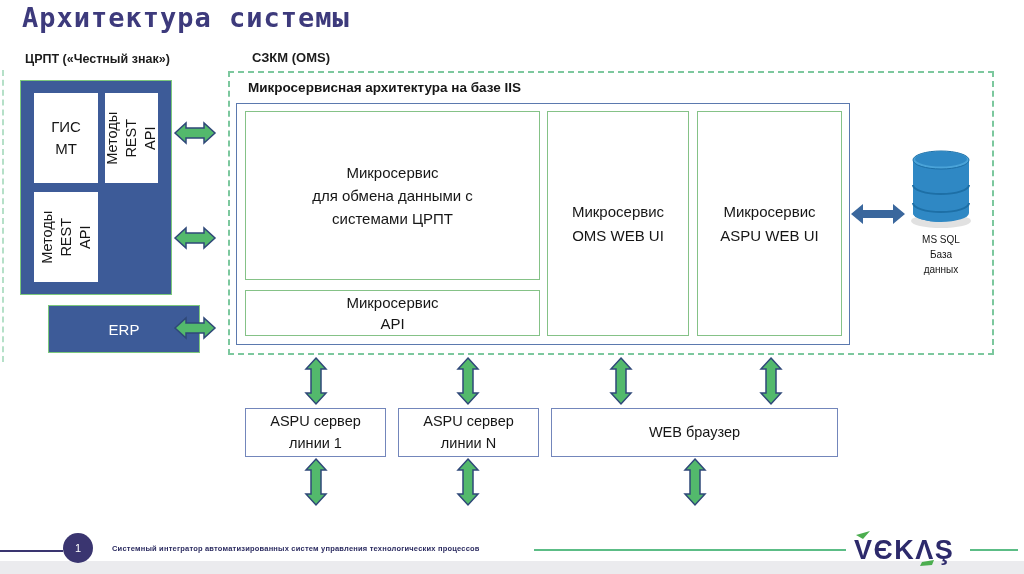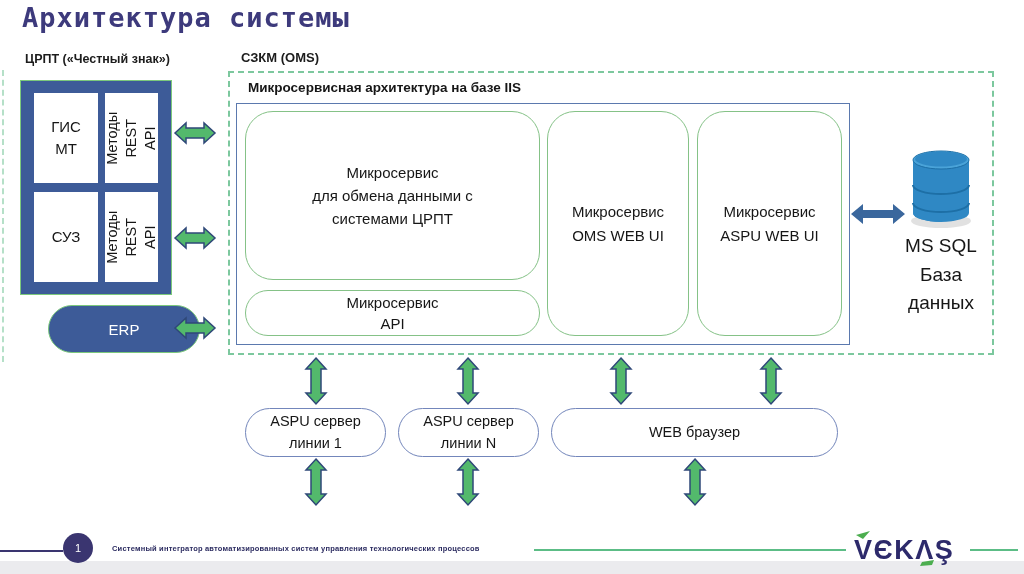--- a/index.html
+++ b/index.html
@@ -1,31 +1,31 @@
 <!DOCTYPE html>
 <html><head>
 <meta charset="utf-8">
 <style>
   html,body{margin:0;padding:0;background:#fff;}
   .slide{
     position:relative;width:1024px;height:574px;background:#ffffff;
     font-family:"Liberation Sans", sans-serif;color:#1a1a1a;overflow:hidden;
   }
   .abs{position:absolute;box-sizing:border-box;}
-  .center{display:flex;align-items:center;justify-content:center;text-align:center;border-radius:28px;}
+  .center{display:flex;align-items:center;justify-content:center;text-align:center;}
   .pre{white-space:pre-line;}
 
   .title{
     left:22px;top:2px;width:600px;
     font-family:"DejaVu Sans Mono","Liberation Mono",monospace;
     font-weight:bold;font-size:27px;letter-spacing:1px;color:#3d3a7c;
   }
   .group-label{font-size:12.5px;font-weight:600;color:#1c1c1c;}
   .crpt-label{left:25px;top:52px;}
-  .szkm-label{left:241px;top:50px;font-size:13px;}
+  .szkm-label{left:252px;top:50px;font-size:13px;}
 
   .left-dashed{left:2px;top:70px;height:292px;width:0;border-left:2px dashed #8fd0ac;opacity:.65;}
 
   .crpt-box{
     left:20px;top:80px;width:152px;height:215px;
     background:#3d5b98;border:1px solid #7cc87c;
     display:grid;grid-template-columns:64px 1fr;grid-template-rows:1fr 1fr;
     gap:9px 7px;padding:12px 27px 12px 13px;
   }
   .crpt-cell{background:#fff;display:flex;align-items:center;justify-content:center;
@@ -38,21 +38,21 @@
   .dashed-box{left:228px;top:71px;width:766px;height:284px;border:2px dashed #7cc89e;background:transparent;}
   .iis-subtitle{left:248px;top:80px;font-size:13.5px;font-weight:600;color:#161616;}
   .ms-container{left:236px;top:103px;width:614px;height:242px;border:1.5px solid #5b79ae;background:#fff;}
 
   .svc{border:1px solid #85c287;background:#fff;font-size:15px;line-height:1.55;color:#161616;}
   .svc-exchange{left:245px;top:111px;width:295px;height:169px;}
   .svc-api{left:245px;top:290px;width:295px;height:46px;line-height:1.4;}
   .svc-oms{left:547px;top:111px;width:142px;height:225px;}
   .svc-aspu{left:697px;top:111px;width:145px;height:225px;}
 
-  .db-label{left:903px;top:232px;width:76px;font-size:19px;line-height:1.5;text-align:center;color:#161616;}
+  .db-label{left:903px;top:232px;width:76px;font-size:10px;line-height:1.5;text-align:center;color:#161616;}
 
   .bottom-box{border:1.2px solid #7386bb;background:#fff;font-size:14.5px;line-height:1.5;color:#161616;}
   .b1{left:245px;top:408px;width:141px;height:49px;}
   .b2{left:398px;top:408px;width:141px;height:49px;}
   .b3{left:551px;top:408px;width:287px;height:49px;}
   .thin{left:245px;top:507px;width:593px;height:29px;}
 
   .footer-line{left:0;top:550px;width:63px;height:2px;background:#3a3570;}
   .page-circle{left:63px;top:533px;width:30px;height:30px;border-radius:50%;
     background:#3a3570;color:#fff;font-size:11px;z-index:3;}
@@ -72,21 +72,20 @@
   <div class="abs group-label crpt-label">ЦРПТ («Честный знак»)</div>
   <div class="abs left-dashed"></div>
 
   <div class="abs crpt-box">
     <div class="crpt-cell pre">ГИС
 МТ</div>
     <div class="crpt-cell">
       <span class="rot">Методы
 REST API</span>
     </div>
-    <div class="crpt-cell pre">СУЗ</div>
     <div class="crpt-cell">
       <span class="rot">Методы
 REST API</span>
     </div>
   </div>
 
   <div class="abs erp-box center">ERP</div>
 
   <svg class="abs" style="left:173px;top:120px" width="44" height="27">
     <polygon points="2,13 13,3 13,8 31,8 31,3 42,13 31,23 31,18 13,18 13,23" fill="#53b96c" stroke="#2f4878" stroke-width="1.5"></polygon>

